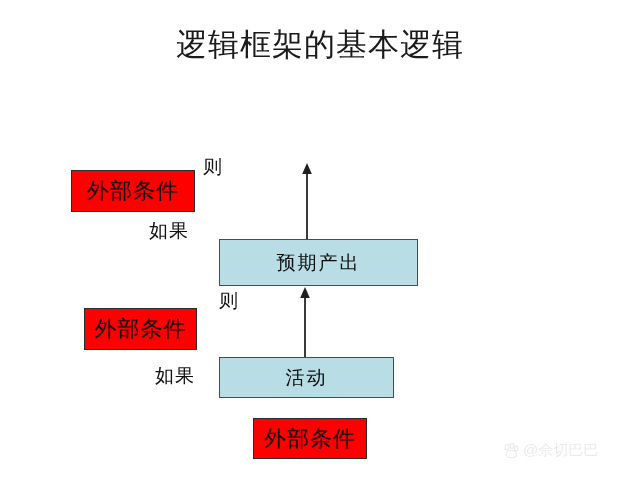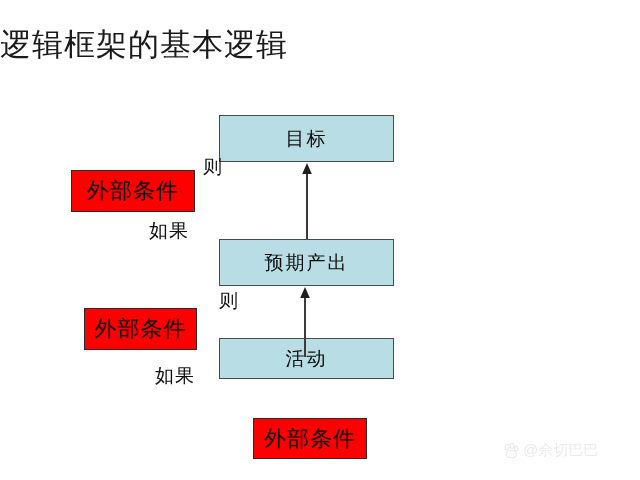--- a/index.html
+++ b/index.html
@@ -19,20 +19,21 @@
     height: 480px;
     background: #ffffff;
   }
 
   
   .title {
     position: absolute;
     left: 0;
     top: 25px;
     width: 640px;
+    text-align: center;
     font-family: "Liberation Serif", "DejaVu Serif", serif;
     font-size: 31px;
     line-height: 40px;
     color: #1a1a1a;
     letter-spacing: 1px;
     white-space: nowrap;
   }
 
   
   .node {
@@ -43,22 +44,22 @@
     display: flex;
     align-items: center;
     justify-content: center;
     font-family: "Liberation Serif", "DejaVu Serif", serif;
     font-size: 19px;
     color: #0d0d0d;
     letter-spacing: 2px;
     white-space: nowrap;
   }
   .node-goal     { left: 219px; top: 115px; width: 175px; height: 47px; }
-  .node-output   { left: 219px; top: 239px; width: 175px; height: 47px; }
-  .node-activity { left: 219px; top: 338px; width: 175px; height: 41px; }
+  .node-output   { left: 219px; top: 239px; width: 199px; height: 47px; }
+  .node-activity { left: 219px; top: 357px; width: 175px; height: 41px; }
 
   
   .cond {
     position: absolute;
     box-sizing: border-box;
     background: #fe0000;
     border: 1px solid #2b2b2b;
     display: flex;
     align-items: center;
     justify-content: center;
@@ -123,23 +124,20 @@
     white-space: nowrap;
   }
 </style>
 </head>
 <body>
 
 <div id="canvas">
 
   <div class="title">逻辑框架的基本逻辑</div>
 
-  <div class="node node-goal">
-    <span>目标</span>
-  </div>
 
   <div class="node node-output">
     <span>预期产出</span>
   </div>
 
   <div class="node node-activity">
     <span>活动</span>
   </div>
 
   <div class="cond cond-1">

